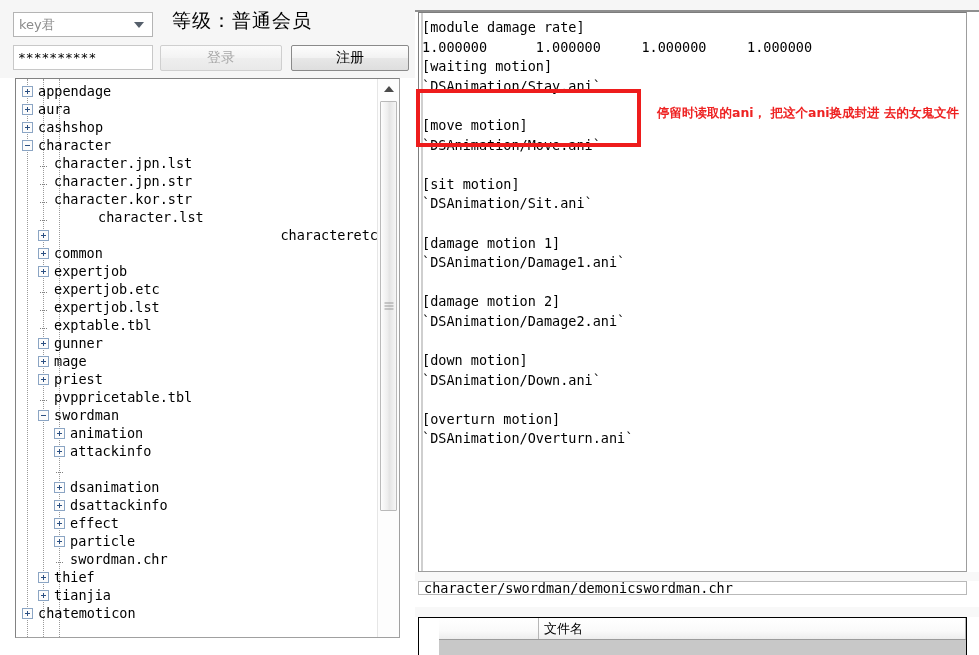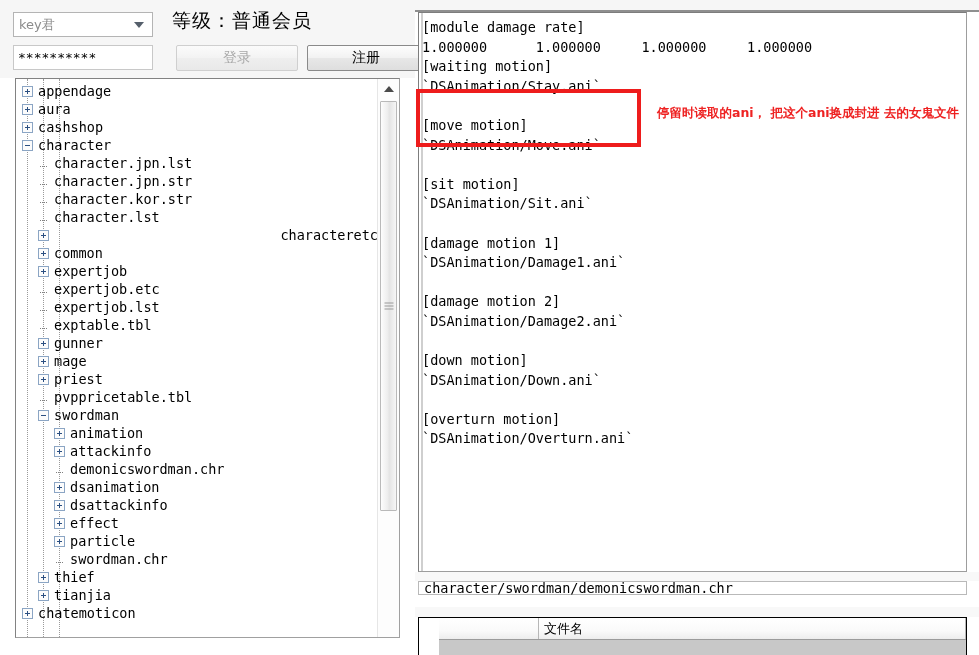--- a/index.html
+++ b/index.html
@@ -84,21 +84,20 @@
   .btn {
     position: absolute;
     height: 26px;
     box-sizing: border-box;
     display: flex;
     align-items: center;
     justify-content: center;
     font-size: 14px;
     font-family: "DejaVu Sans", sans-serif;
     border-radius: 2px;
-    margin-left: 16px;
   }
   #login-button {
     left: 160px; top: 45px;
     width: 122px;
     background: linear-gradient(to bottom, #fbfbfb 0%, #f3f3f3 48%, #eeeeee 52%, #e9e9e9 100%);
     border: 1px solid #cfcfcf;
     color: #a8a8a8;
   }
   #register-button {
     left: 291px; top: 45px;
@@ -421,21 +420,21 @@
         <span class="tree-label">character.jpn.lst</span>
       </div>
       <div class="tree-row" style="padding-left: 22px;">
         <span class="leaf-dash"></span>
         <span class="tree-label">character.jpn.str</span>
       </div>
       <div class="tree-row" style="padding-left: 22px;">
         <span class="leaf-dash"></span>
         <span class="tree-label">character.kor.str</span>
       </div>
-      <div class="tree-row" style="padding-left: 22px;">
+      <div class="tree-row" style="padding-left: 22px; gap: 44px;">
         <span class="leaf-dash"></span>
         <span class="tree-label">character.lst</span>
       </div>
       <div class="tree-row" style="padding-left: 22px; justify-content: space-between;">
         <span class="expander plus"></span>
         <span class="tree-label">characteretc</span>
       </div>
       <div class="tree-row" style="padding-left: 22px;">
         <span class="expander plus"></span>
         <span class="tree-label">common</span>
@@ -479,21 +478,20 @@
       <div class="tree-row" style="padding-left: 38px; text-align: center;">
         <span class="expander plus"></span>
         <span class="tree-label">animation</span>
       </div>
       <div class="tree-row" style="padding-left: 38px;">
         <span class="expander plus"></span>
         <span class="tree-label">attackinfo</span>
       </div>
       <div class="tree-row" style="padding-left: 38px;">
         <span class="leaf-dash"></span>
-        <span class="tree-label">demonicswordman.chr</span>
       </div>
       <div class="tree-row" style="padding-left: 38px;">
         <span class="expander plus"></span>
         <span class="tree-label">dsanimation</span>
       </div>
       <div class="tree-row" style="padding-left: 38px;">
         <span class="expander plus"></span>
         <span class="tree-label">dsattackinfo</span>
       </div>
       <div class="tree-row" style="padding-left: 38px;">

